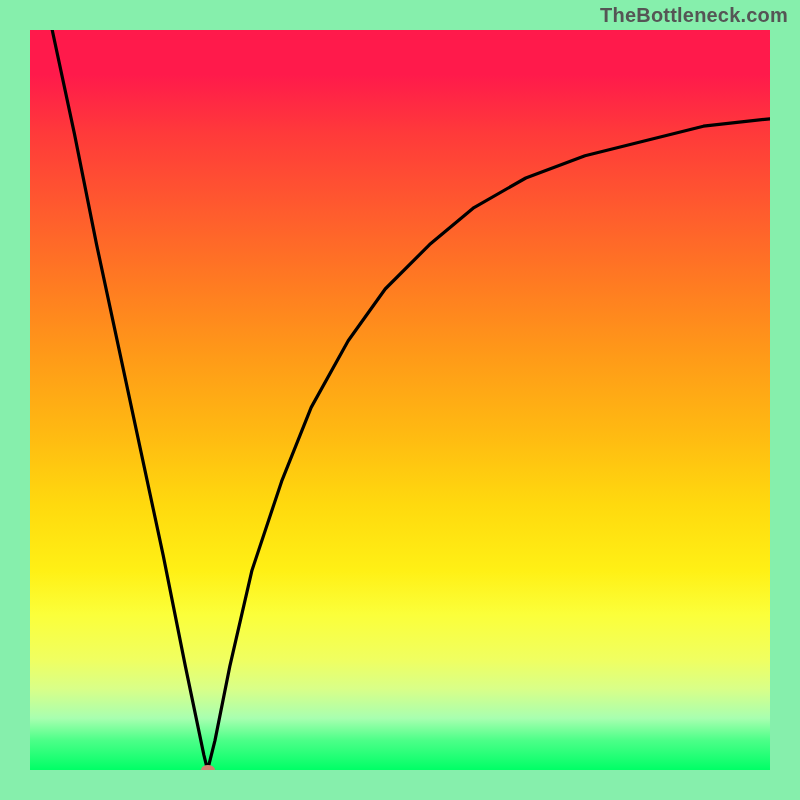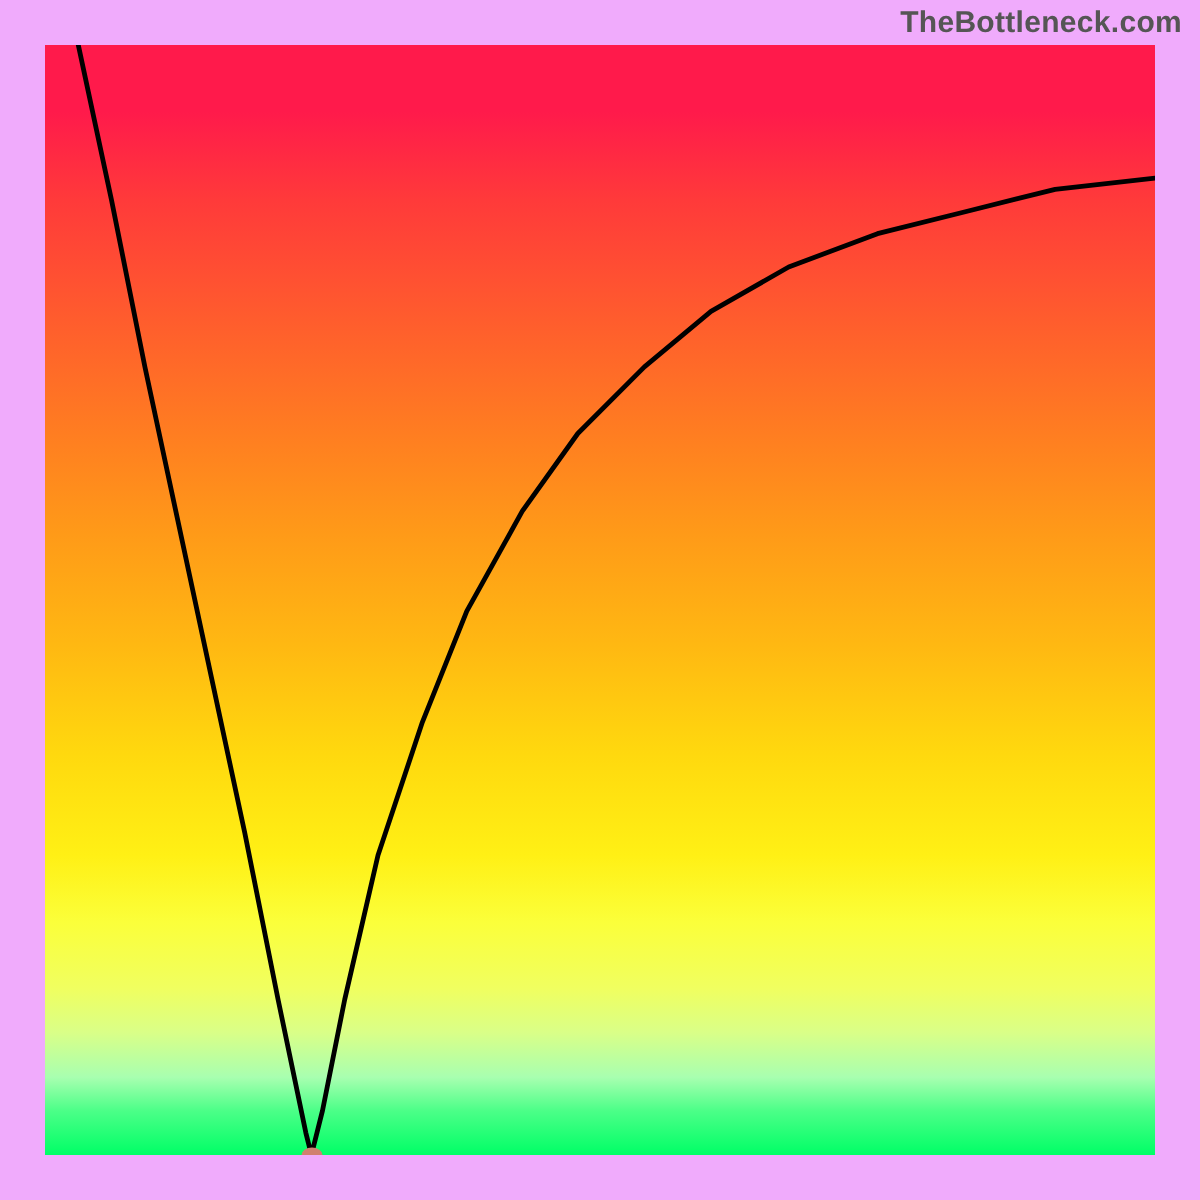--- a/index.html
+++ b/index.html
@@ -7,21 +7,21 @@
     padding: 0;
     width: 800px;
     height: 800px;
     background: #000;
     font-family: Arial, Helvetica, sans-serif;
   }
   .frame {
     position: relative;
     width: 800px;
     height: 800px;
-    background: #f0abfc;
+    background: #86efac;
   }
   .watermark {
     position: absolute;
     top: 4px;
     right: 12px;
     color: #555;
     font-size: 20px;
     font-weight: 600;
     letter-spacing: 0.2px;
     z-index: 10;

